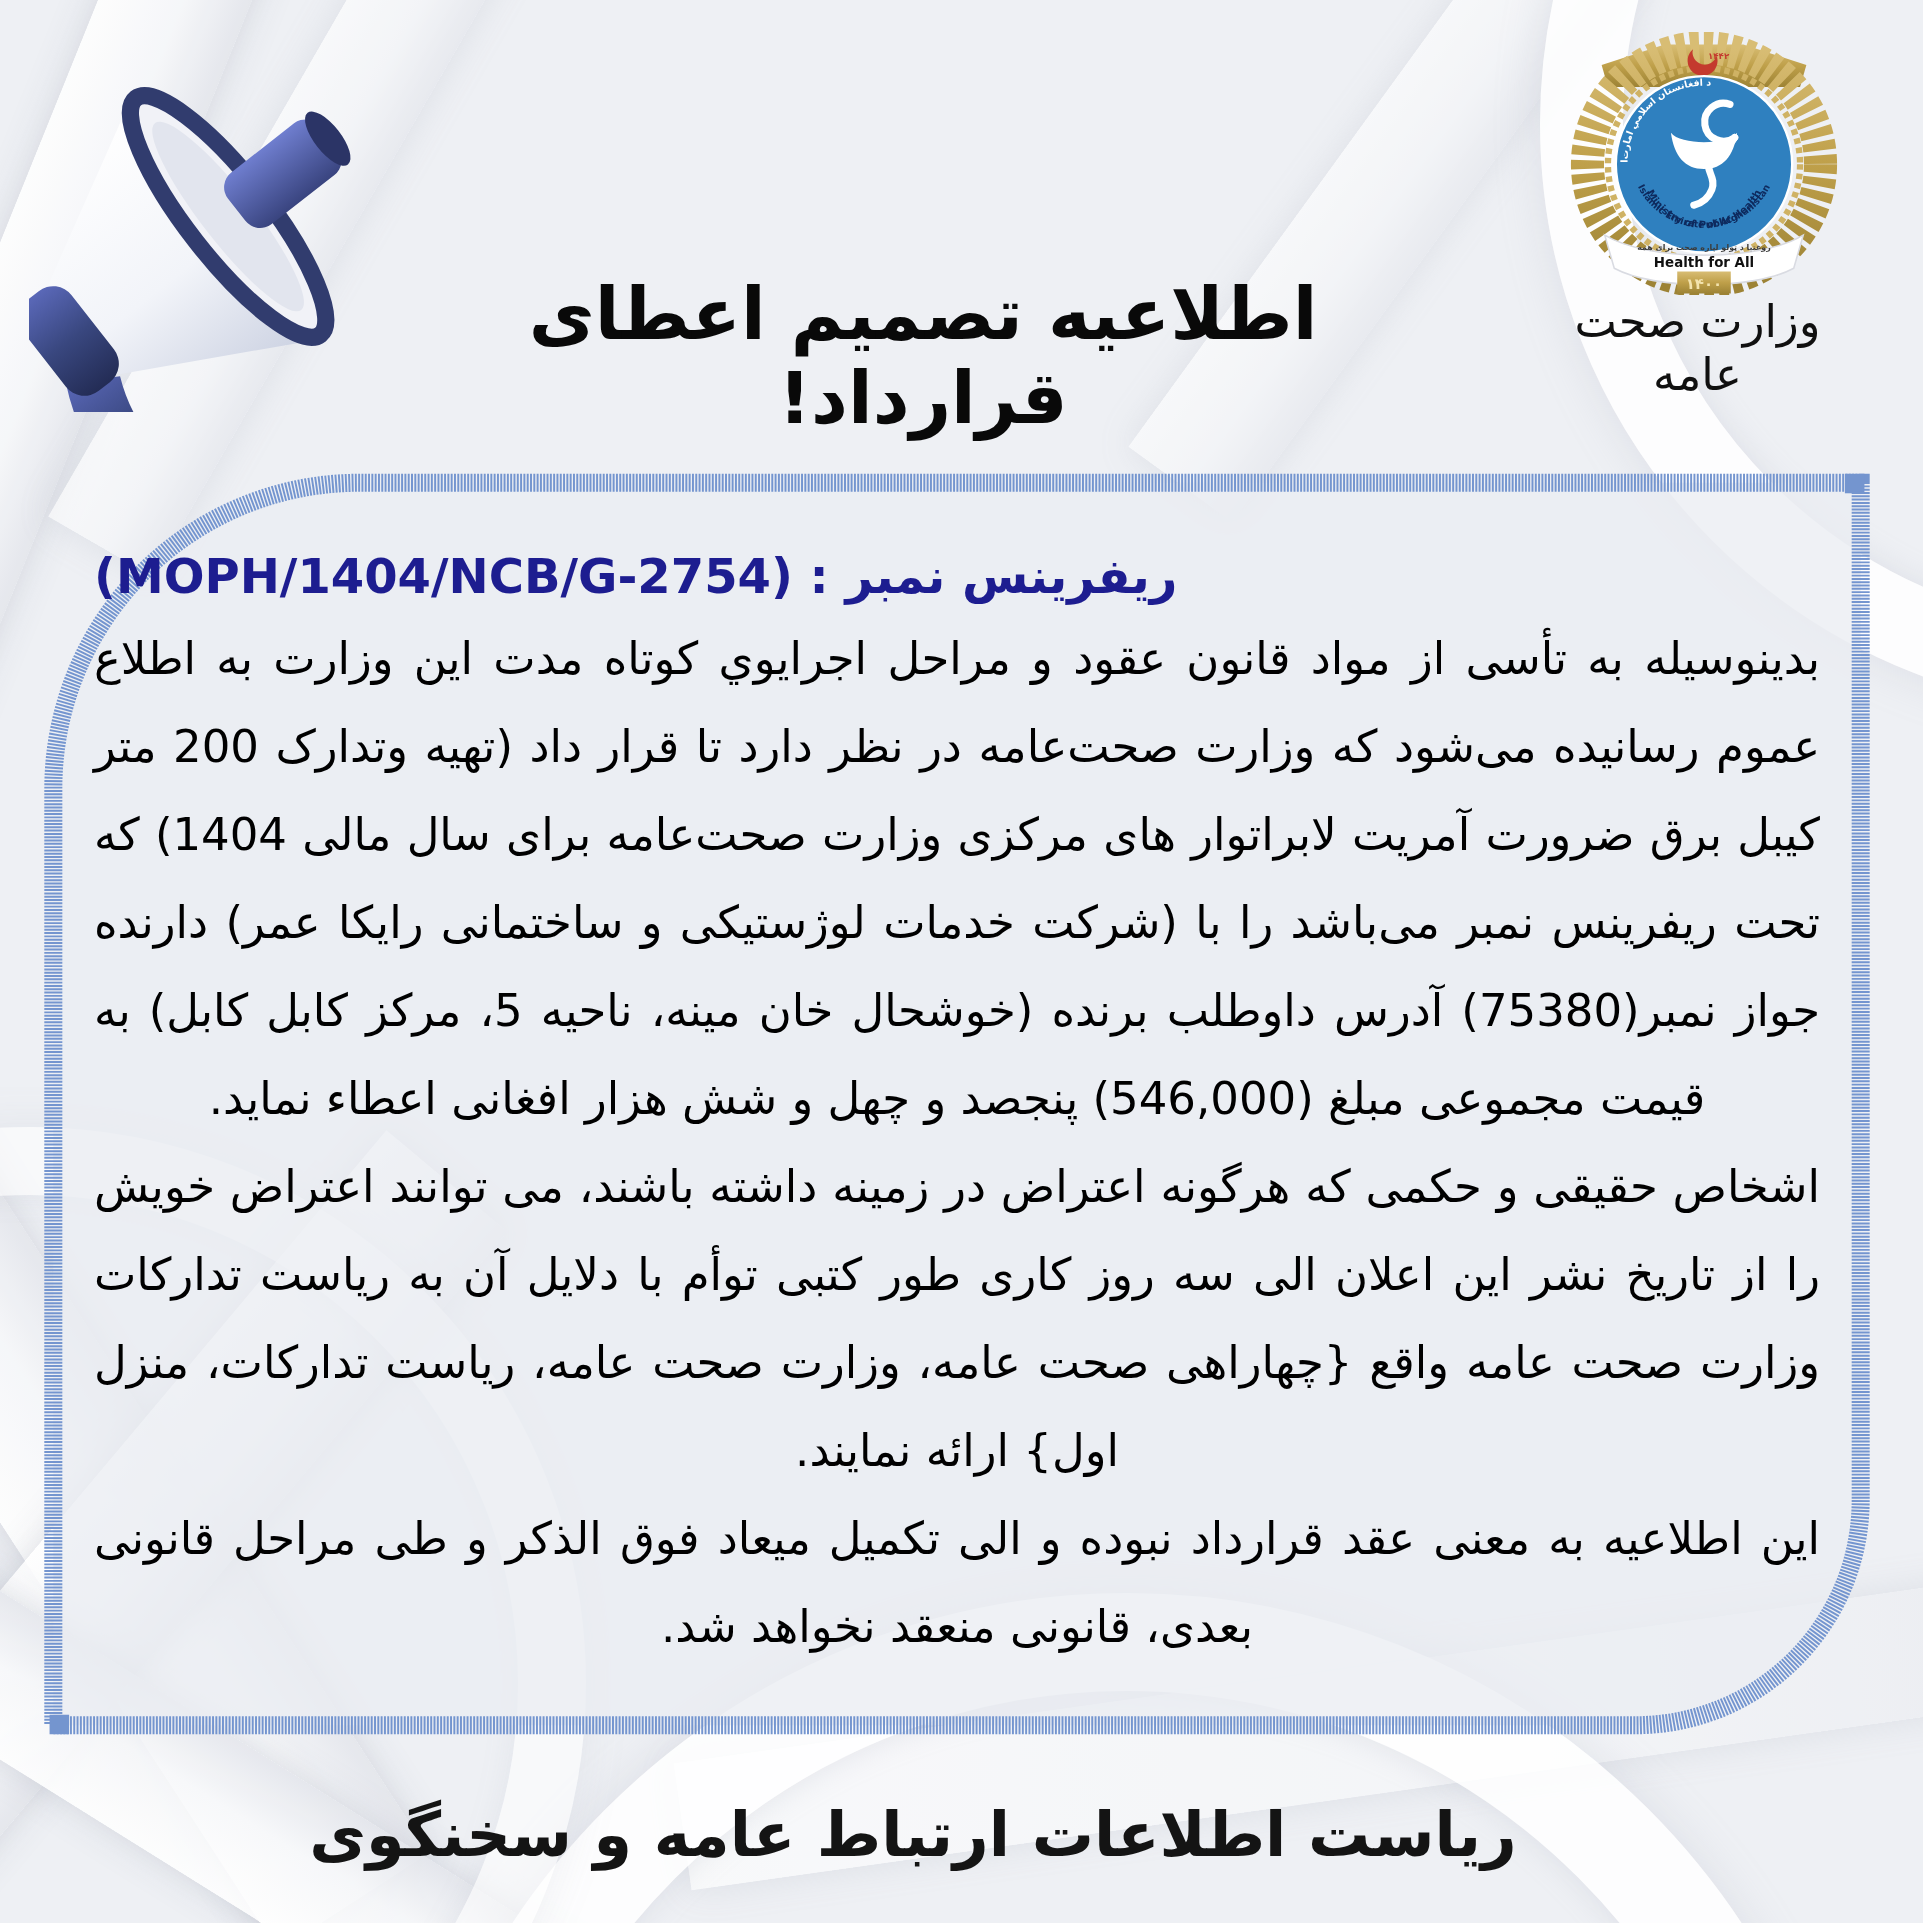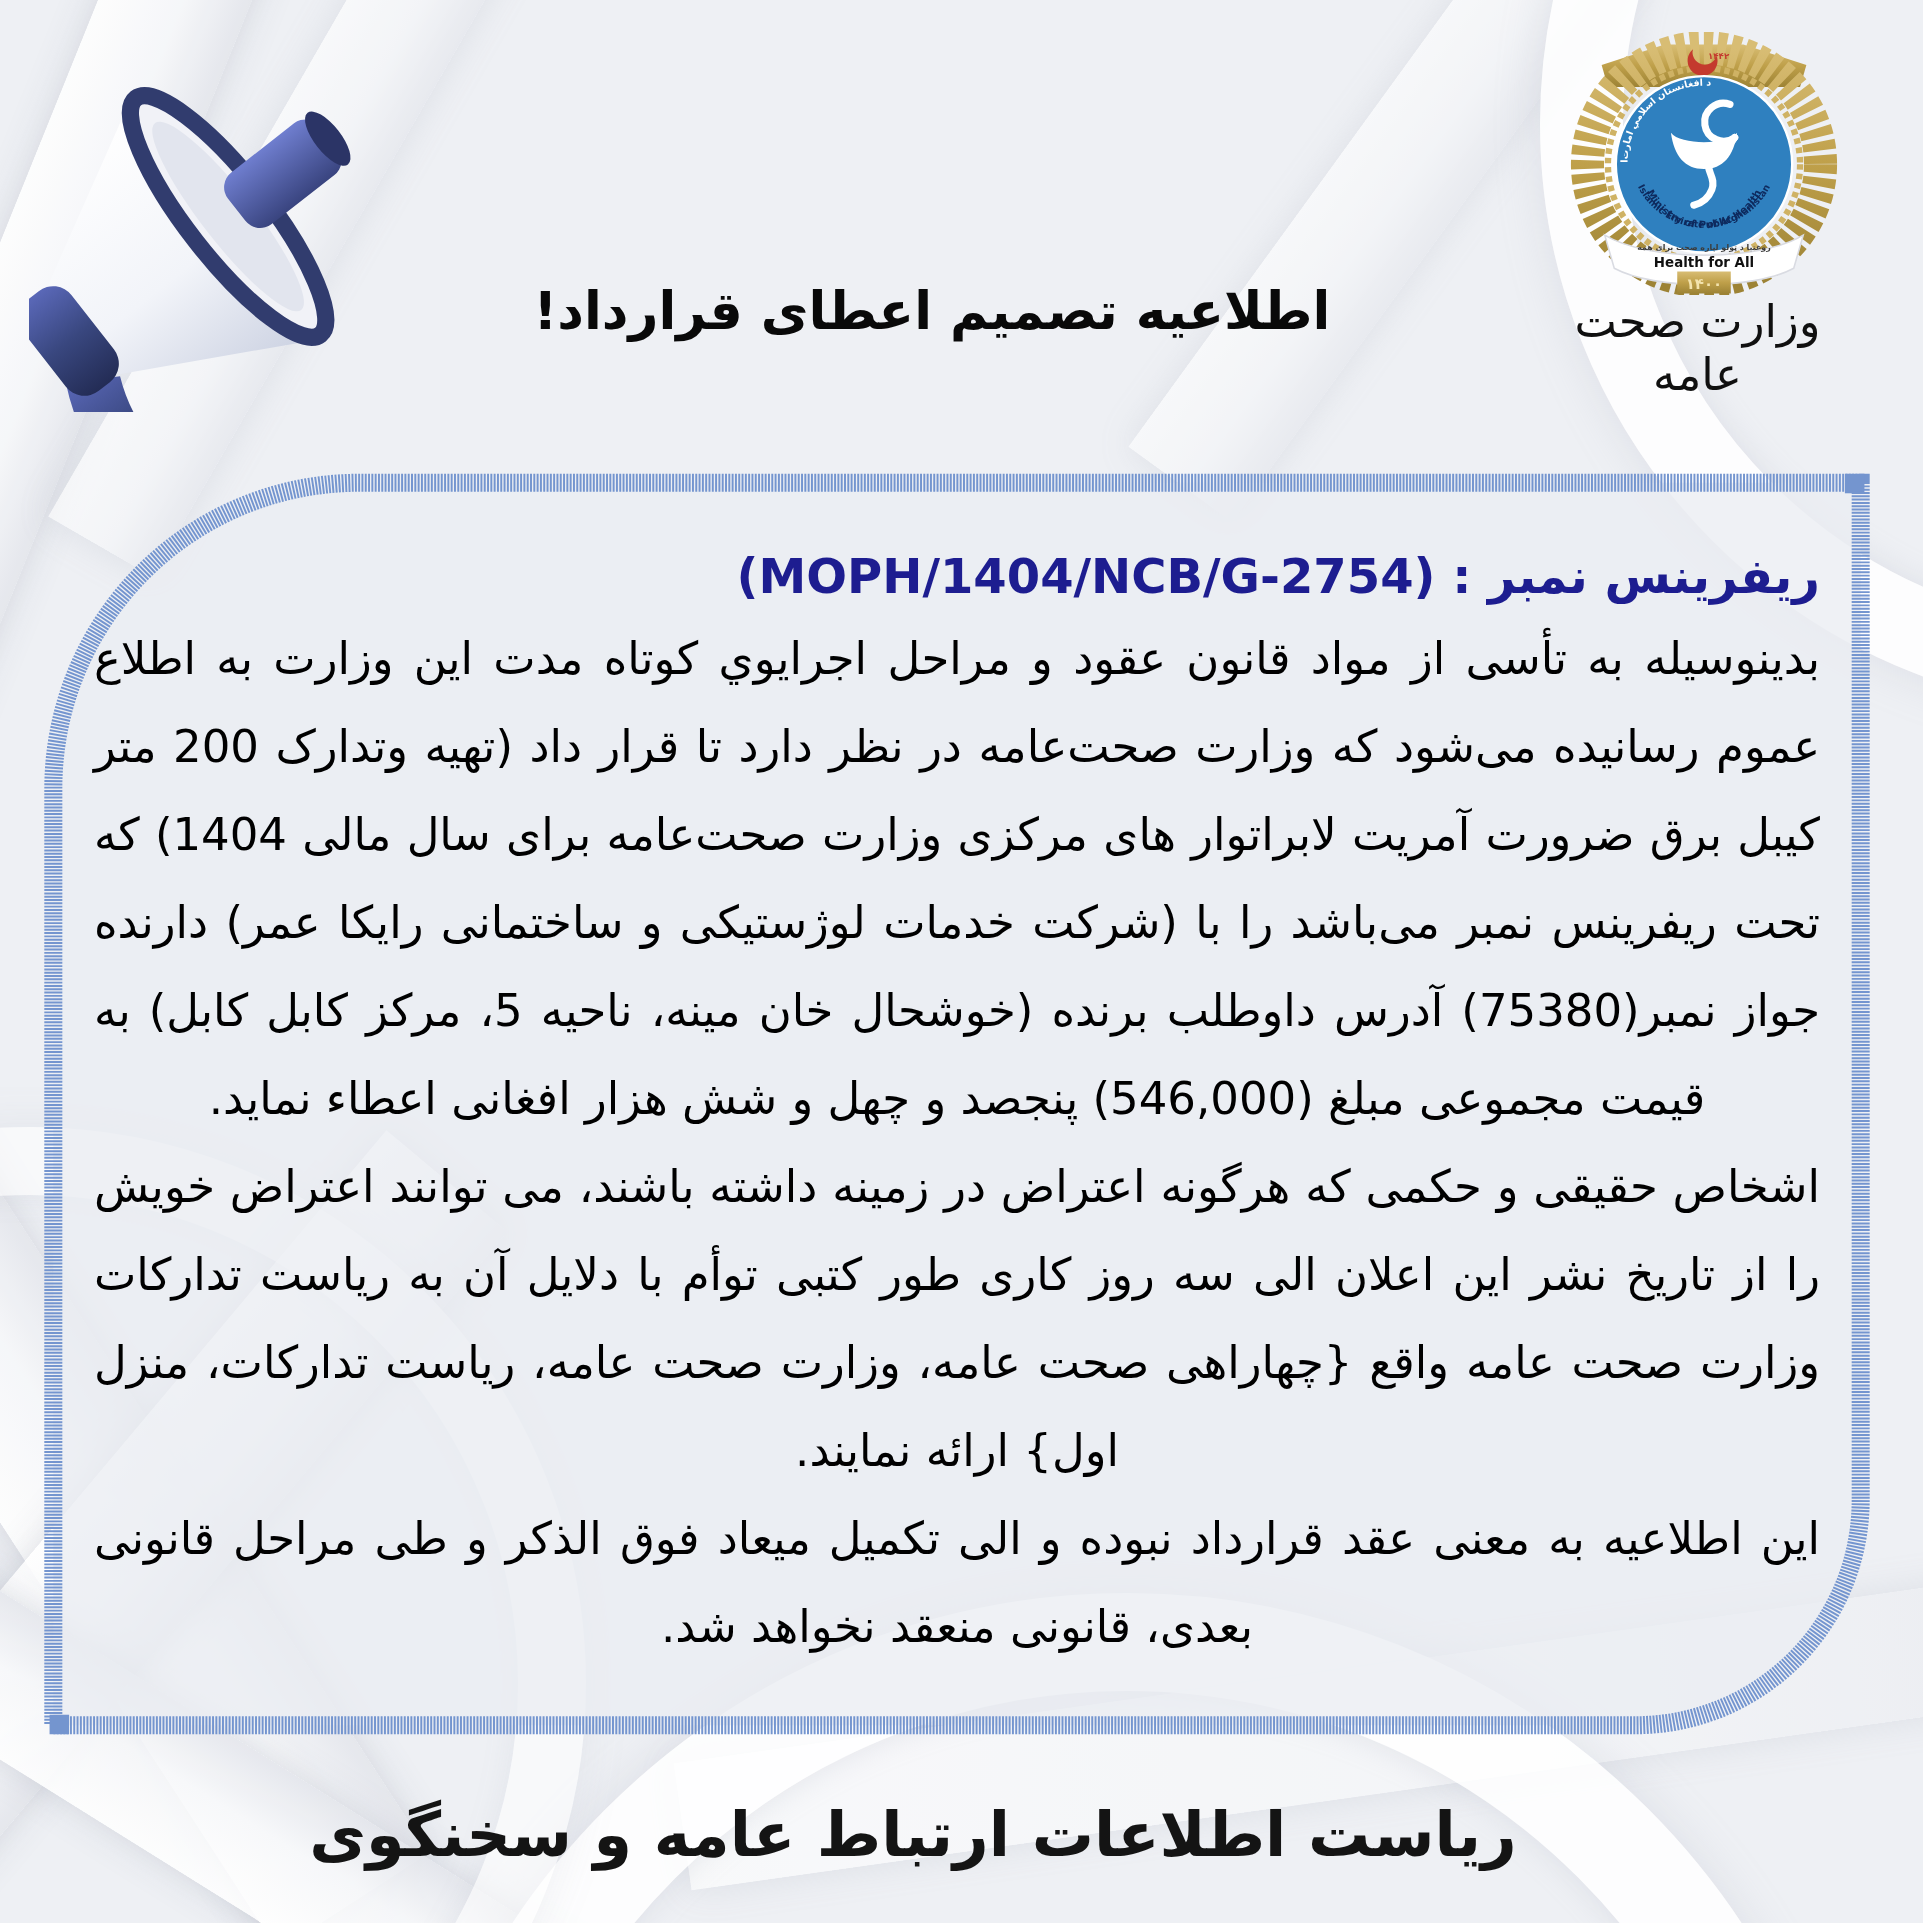--- a/index.html
+++ b/index.html
@@ -11,35 +11,35 @@
   .bg{position:absolute;inset:0;z-index:0;}
   .ribbon{position:absolute;background:linear-gradient(90deg,#ffffff 0%,#f7f8fa 55%,#e4e6ec 100%);
           box-shadow:0 0 35px rgba(165,170,184,.42);opacity:.88;}
   .ring{position:absolute;border-radius:50%;border:83px solid rgba(255,255,255,.85);
         box-shadow:0 0 45px rgba(170,175,190,.25), inset 0 0 30px rgba(170,175,190,.25);}
 
   
   .frame-svg{position:absolute;left:44px;top:473px;z-index:1;}
 
   
-  .title{position:absolute;left:391px;top:265px;width:1052px;margin:16px;z-index:2;
-         font-size:52px;font-weight:bold;color:#090909;text-align:center;direction:rtl;}
+  .title{position:absolute;left:391px;top:265px;width:1052px;margin:7px;z-index:2;
+         font-size:72px;font-weight:bold;color:#090909;text-align:center;direction:rtl;}
 
   
   .megaphone{position:absolute;left:30px;top:21px;z-index:2;}
 
   
   .emblem{position:absolute;left:1547px;top:32px;z-index:2;}
   .wordmark{position:absolute;left:1533px;top:295px;width:331px;z-index:2;
             font-size:45px;font-weight:normal;color:#101010;text-align:center;direction:rtl;}
 
   
   .notice-content{position:absolute;left:44px;top:473px;width:1828px;height:1262px;
                   box-sizing:border-box;padding:75px 51px 0 51px;z-index:2;direction:rtl;}
-  .ref-line{font-size:48px;font-weight:bold;color:#1d1d90;text-align:right;
+  .ref-line{font-size:48px;font-weight:bold;color:#1d1d90;text-align:left;
             margin:0 0 10.5px 0;direction:rtl;}
   .ref-line .code{direction:ltr;unicode-bidi:isolate;}
   .body-text{color:#000;}
   .body-par{margin:0;font-size:45px;line-height:88px;font-weight:normal;color:#000;
             text-align:justify;text-align-last:center;direction:rtl;}
 
   
   .footer-callig{position:absolute;left:0;top:1798px;width:1828px;z-index:2;
                  font-size:62px;font-weight:bold;color:#141414;text-align:center;direction:rtl;}
 </style>

